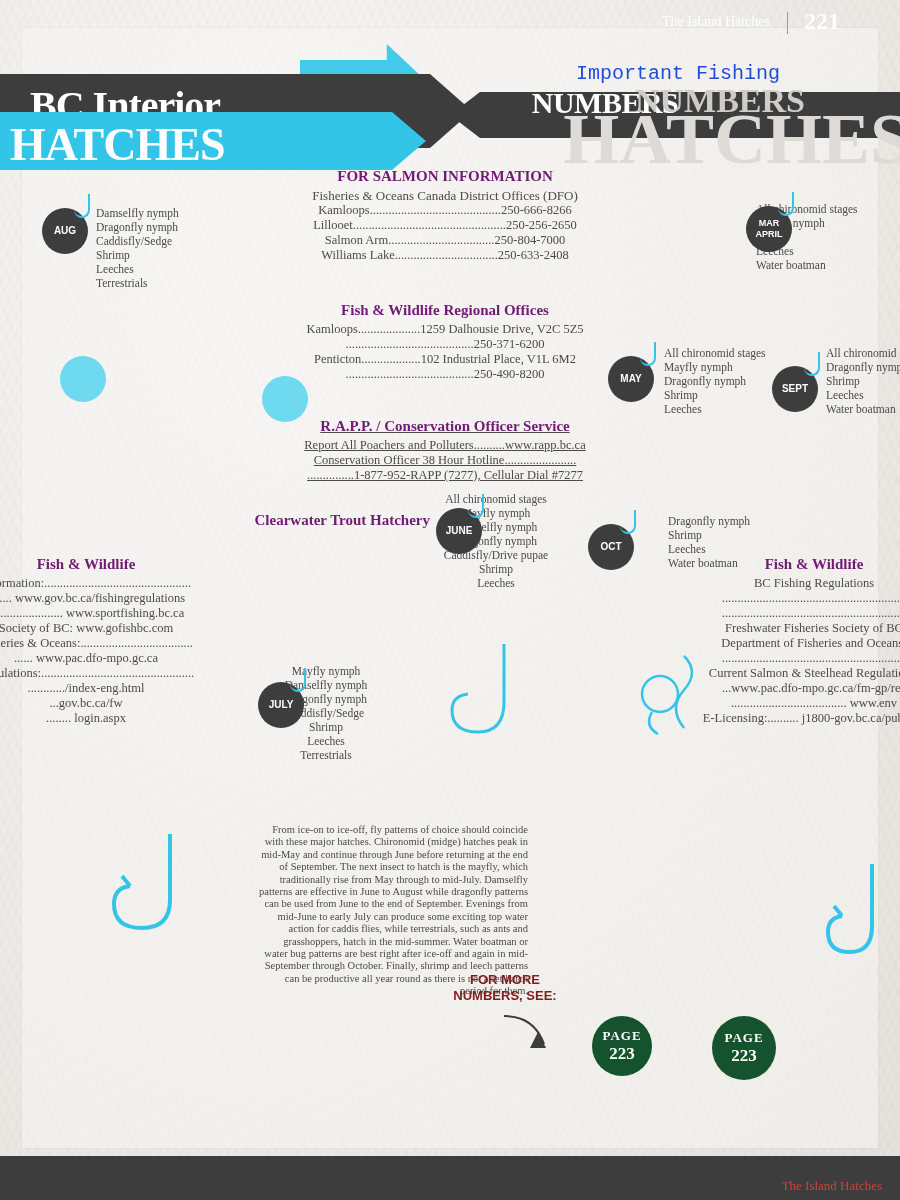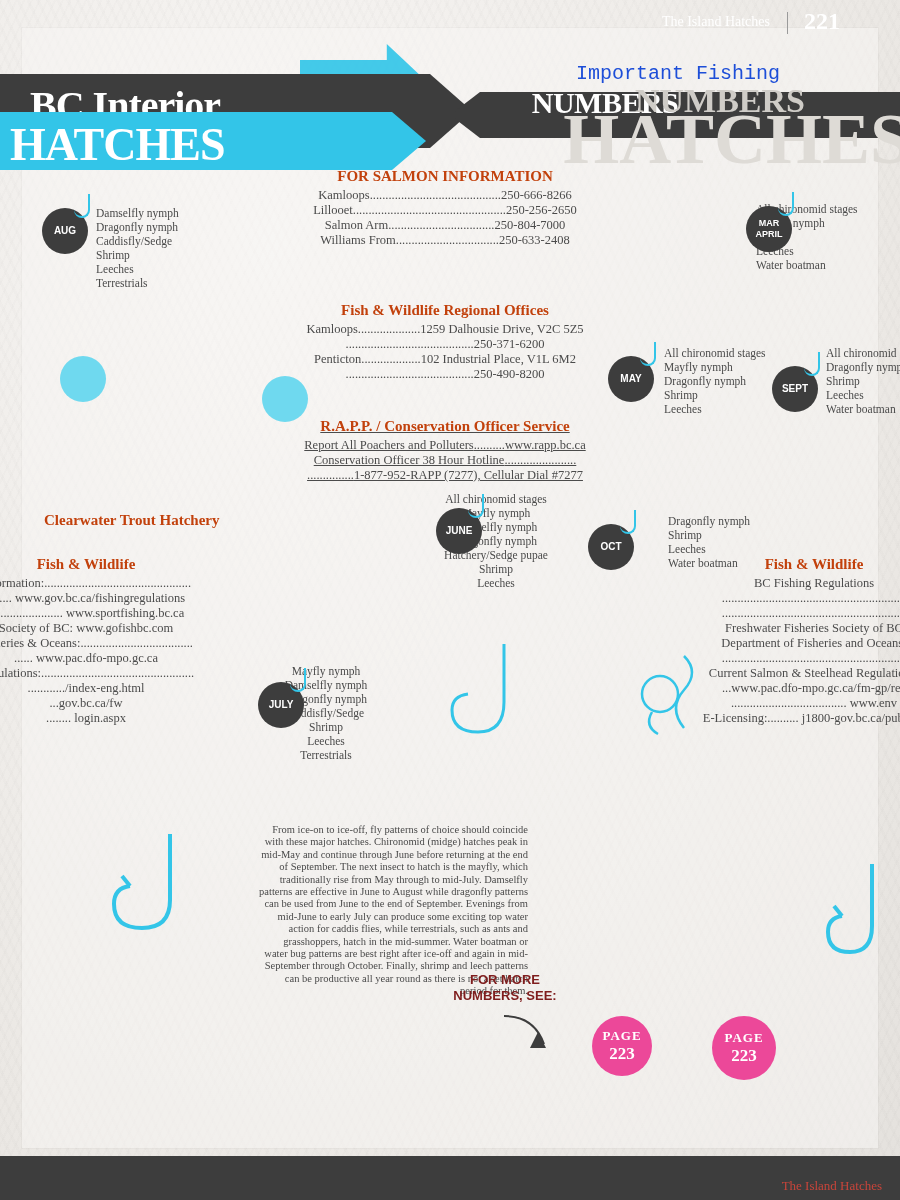--- a/index.html
+++ b/index.html
@@ -94,34 +94,34 @@
   .entry{
     position:absolute;font-size:11.5px;line-height:14px;color:#4a4a4a;
     font-family:"Liberation Serif", serif;
   }
 
   
   .col{
     position:absolute;font-family:"Liberation Serif", serif;color:#4b4b4b;
   }
   .sec-title{
-    color:#c2410c;font-size:15px;font-weight:bold;text-align:center;margin-bottom:3px;
+    color:#701a75;font-size:15px;font-weight:bold;text-align:center;margin-bottom:3px;
     font-family:"Liberation Serif", serif;
   }
   .row{font-size:12.5px;line-height:15px;text-align:center;}
   .dots{letter-spacing:0px;}
 
   .para{
     position:absolute;left:258px;top:824px;width:270px;text-align:right;
     font-size:10.5px;line-height:12.4px;color:#4a4a4a;font-family:"Liberation Serif", serif;
   }
 
   
   .badge{
-    position:absolute;border-radius:50%;background:#ec4899;color:#fff;
+    position:absolute;border-radius:50%;background:#14532d;color:#fff;
     display:flex;flex-direction:column;align-items:center;justify-content:center;
     font-weight:bold;font-family:"Liberation Serif", serif;
   }
   .badge span{display:block;}
   .badge .b1{font-size:13px;letter-spacing:1px;}
   .badge .b2{font-size:17px;}
   .formore{
     position:absolute;left:430px;top:972px;width:150px;text-align:center;
     font-size:13px;font-weight:bold;color:#7f1d1d;line-height:16px;
     font-family:"Liberation Sans", sans-serif;
@@ -218,21 +218,21 @@
 
 <div class="bubble" style="left:436px;top:508px;">
   <span>JUNE</span>
   <span class="hook"></span>
 </div>
 <div class="entry" style="left:406px;top:492px;width:180px;text-align:center;">
   <div>All chironomid stages</div>
   <div>Mayfly nymph</div>
   <div>Damselfly nymph</div>
   <div>Dragonfly nymph</div>
-  <div>Hatchery/Sedge pupae</div>
+  <div>Caddisfly/Drive pupae</div>
   <div>Shrimp</div>
   <div>Leeches</div>
 </div>
 
 <div class="bubble" style="left:588px;top:524px;">
   <span>OCT</span>
   <span class="hook"></span>
 </div>
 <div class="entry" style="left:668px;top:514px;width:140px;">
   <div>Dragonfly nymph</div>
@@ -253,31 +253,32 @@
   <div>Shrimp</div>
   <div>Leeches</div>
   <div>Terrestrials</div>
 </div>
 
 <div class="bubble cyan" style="left:60px;top:356px;"></div>
 <div class="bubble cyan" style="left:262px;top:376px;"></div>
 
 <div class="col" style="left:220px;top:168px;width:450px;">
   <div class="sec-title">FOR SALMON INFORMATION</div>
+  <div class="row" style="font-size:13px;">Fisheries &amp; Oceans Canada District Offices (DFO)</div>
   <div class="row">
     <span>Kamloops</span><span class="dots">..........................................</span><span>250-666-8266</span>
   </div>
   <div class="row">
     <span>Lillooet</span><span class="dots">.................................................</span><span>250-256-2650</span>
   </div>
   <div class="row">
     <span>Salmon Arm</span><span class="dots">..................................</span><span>250-804-7000</span>
   </div>
   <div class="row">
-    <span>Williams From</span><span class="dots">.................................</span><span>250-633-2408</span>
+    <span>Williams Lake</span><span class="dots">.................................</span><span>250-633-2408</span>
   </div>
 </div>
 
 <div class="col" style="left:220px;top:302px;width:450px;">
   <div class="sec-title">Fish &amp; Wildlife Regional Offices</div>
   <div class="row">
     <span>Kamloops</span><span class="dots">....................</span><span>1259 Dalhousie Drive, V2C 5Z5</span>
   </div>
   <div class="row">
     <span></span><span class="dots">.........................................</span><span>250-371-6200</span>
@@ -297,21 +298,21 @@
   </div>
   <div class="row">
     <span>Conservation Officer 38 Hour Hotline</span><span class="dots">.......................</span>
   </div>
   <div class="row">
     <span class="dots">...............</span><span>1-877-952-RAPP (7277), Cellular Dial #7277</span>
   </div>
 </div>
 
 <div class="col" style="left:0px;top:512px;width:430px;">
-  <div class="sec-title" style="text-align:left;margin-left:44px;">Clearwater Trout Hatchery</div>
+  <div class="sec-title" style="text-align:right;margin-left:44px;">Clearwater Trout Hatchery</div>
 </div>
 
 <div class="col" style="left:-34px;top:556px;width:240px;text-align:center;">
   <div class="sec-title">Fish &amp; Wildlife</div>
   <div class="row">Information:...............................................</div>
   <div class="row">........ www.gov.bc.ca/fishingregulations</div>
   <div class="row">........................ www.sportfishing.bc.ca</div>
   <div class="row">Society of BC: www.gofishbc.com</div>
   <div class="row">Fisheries &amp; Oceans:....................................</div>
   <div class="row">...... www.pac.dfo-mpo.gc.ca</div>

